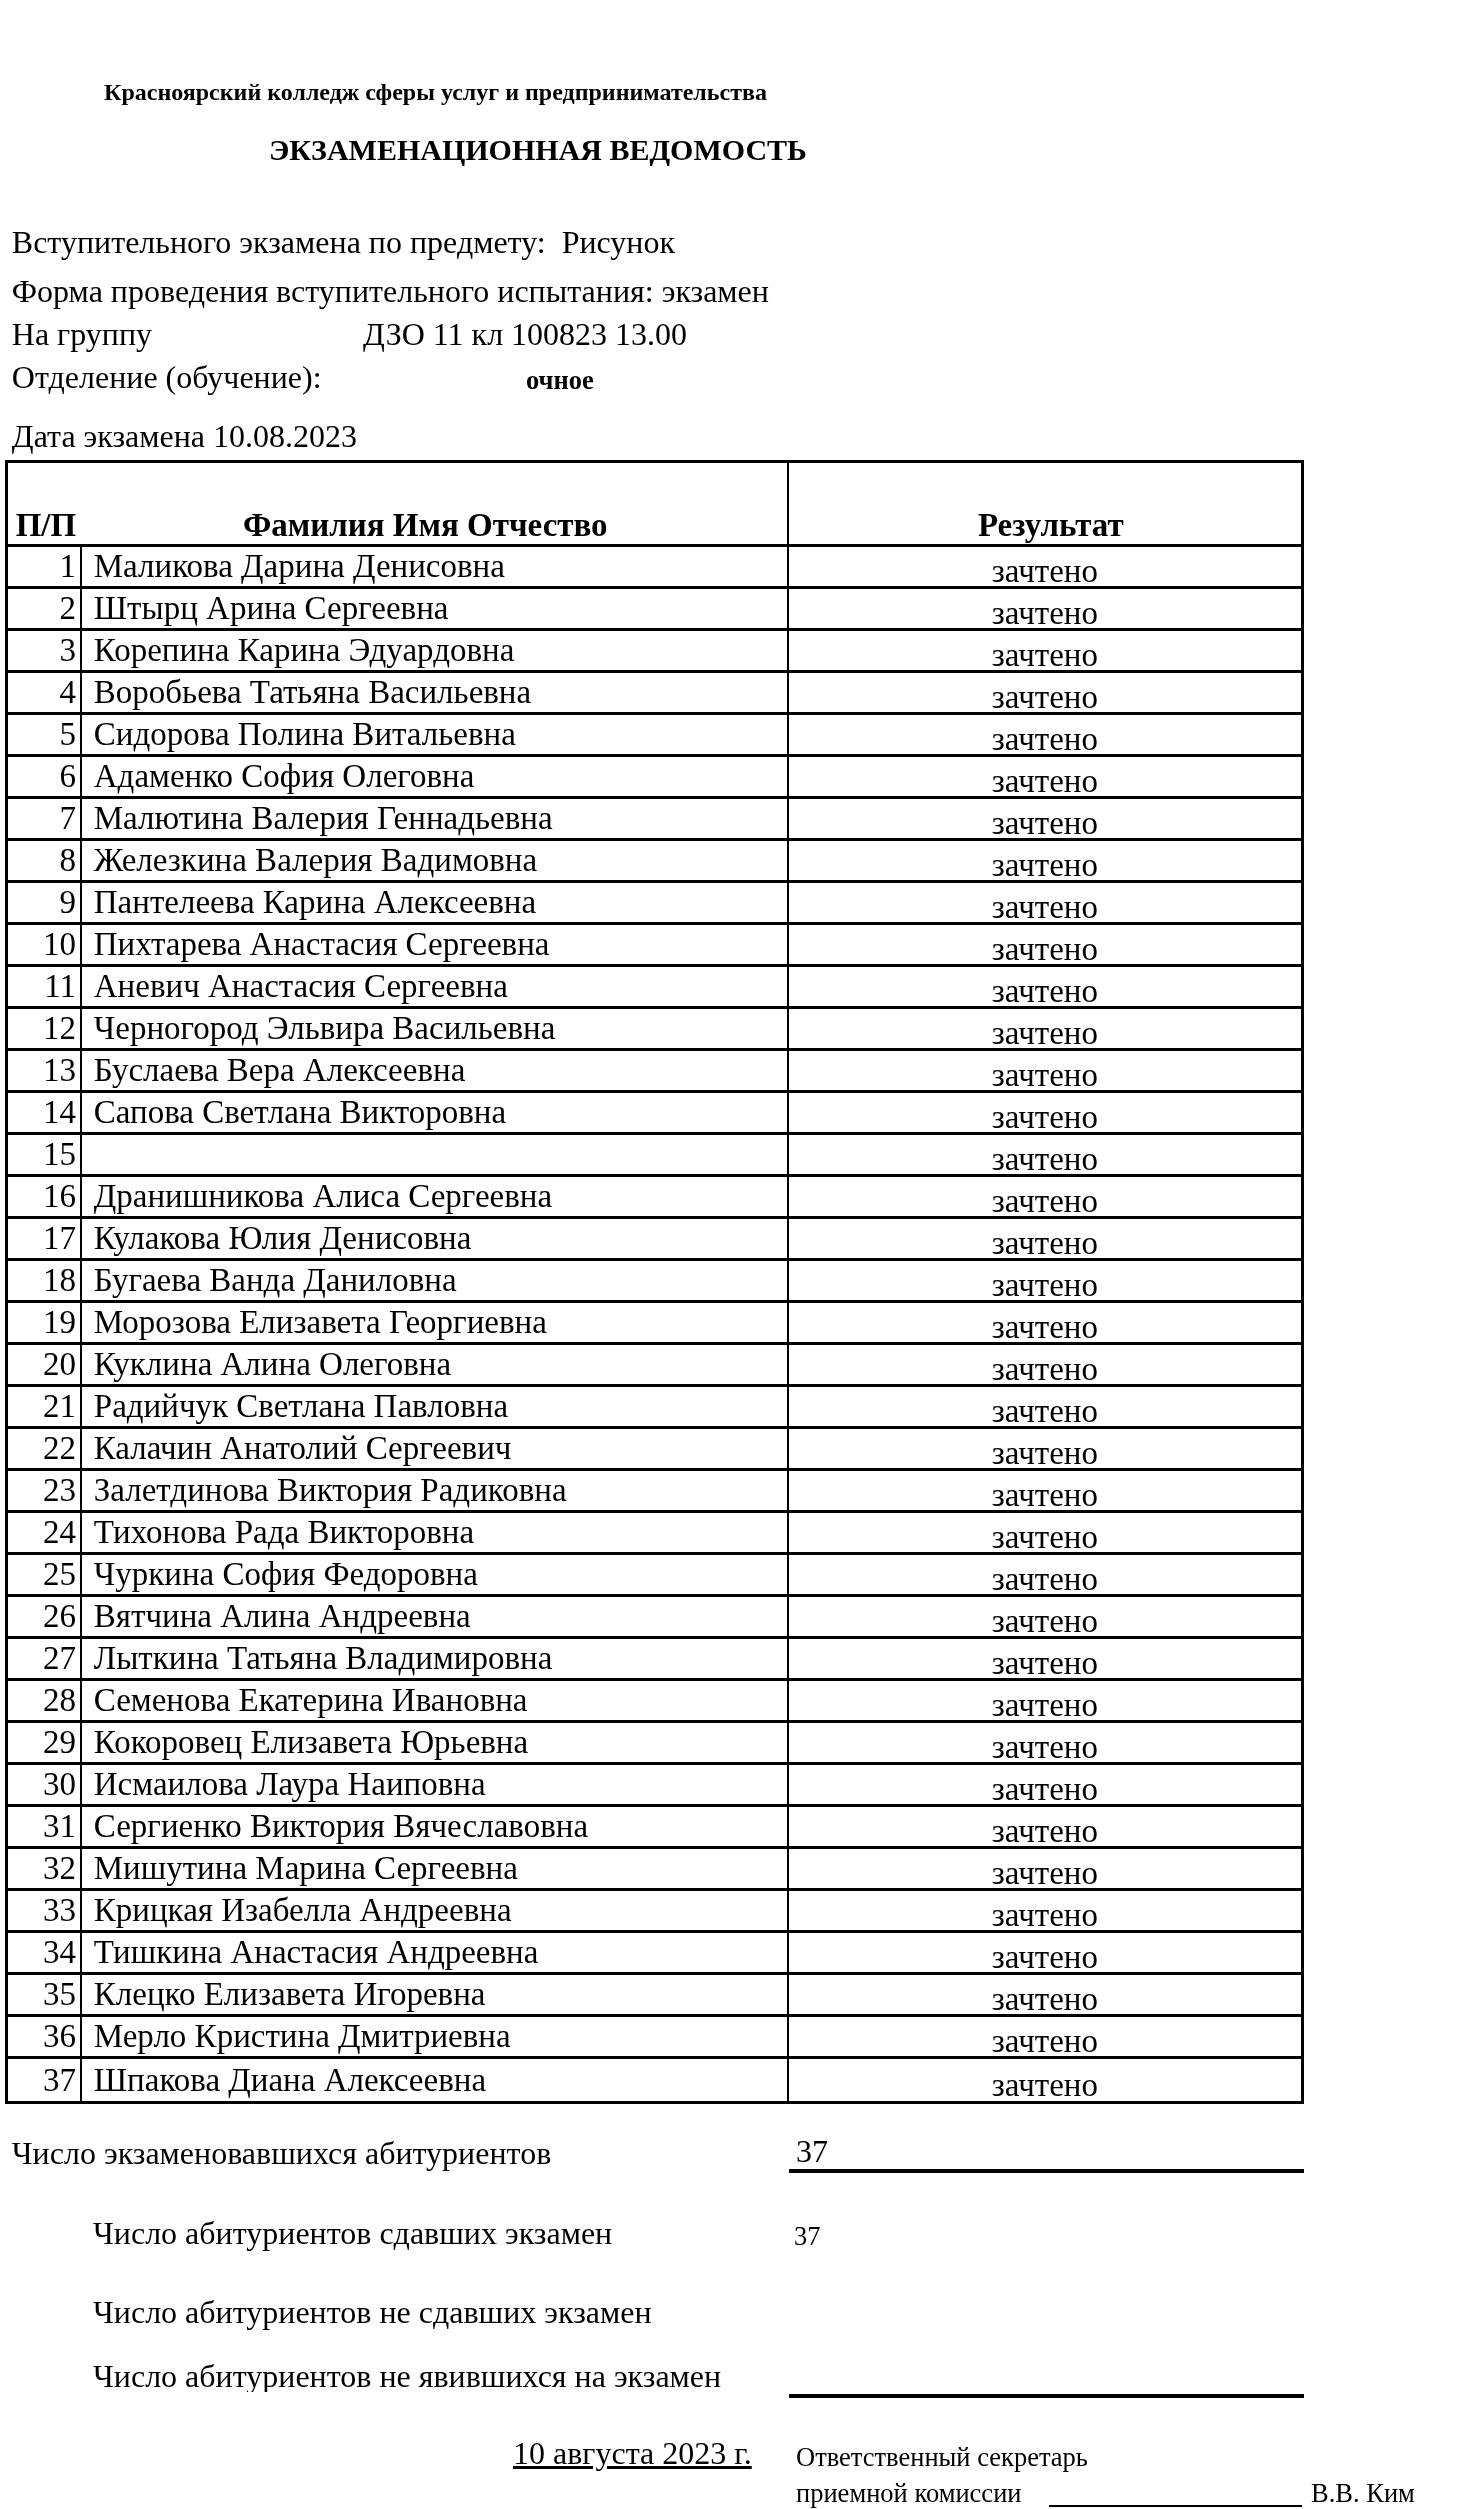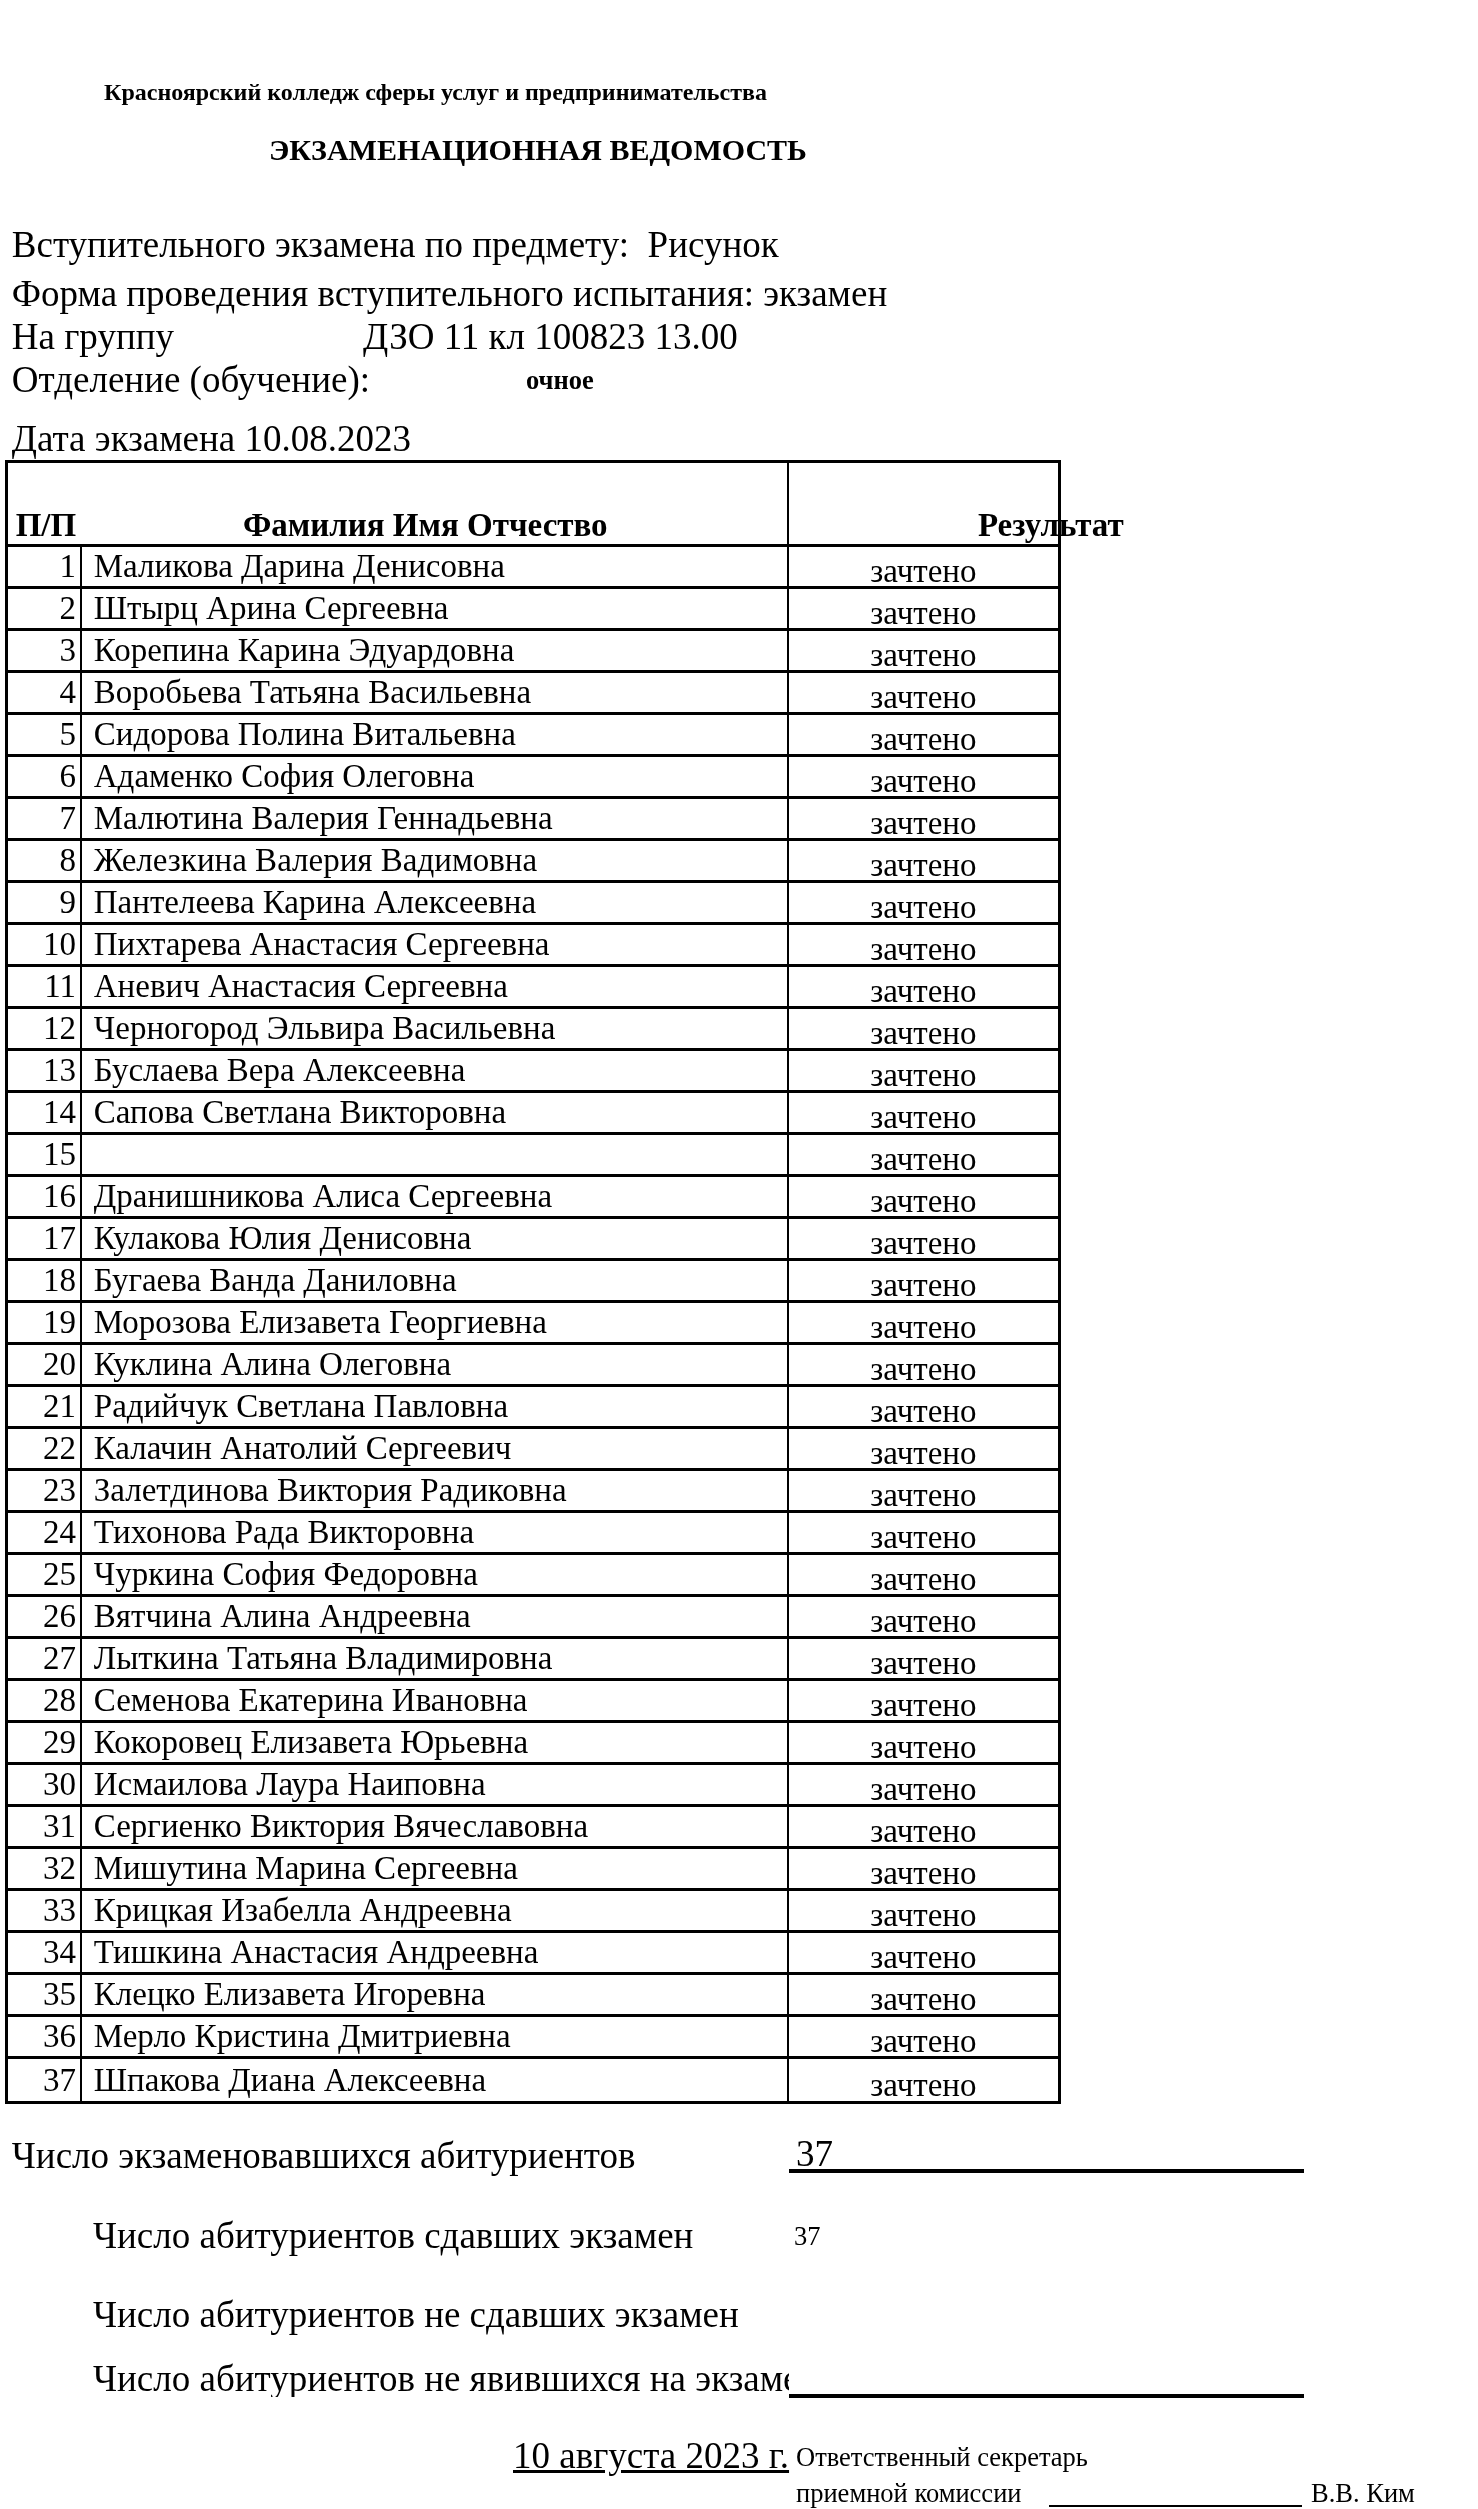--- a/index.html
+++ b/index.html
@@ -3,25 +3,25 @@
 <meta charset="utf-8">
 <style>
   html, body { margin: 0; padding: 0; background: #ffffff; }
   body {
     width: 1478px; height: 2509px; position: relative; overflow: hidden;
     font-family: "Liberation Serif", "DejaVu Serif", serif; color: #000;
   }
   .abs { position: absolute; white-space: nowrap; line-height: 1; }
   .title1 { left: 104px; top: 80px; font-size: 24px; font-weight: bold; }
   .title2 { left: 269px; top: 135px; font-size: 30px; font-weight: bold; }
-  .info { font-size: 37px; left: 11.8px; text-align: center; }
+  .info { font-size: 32px; left: 11.8px; }
   .small { font-size: 26.5px; }
 
   .table {
-    position: absolute; left: 4.9px; top: 460px; width: 1056px;
+    position: absolute; left: 4.9px; top: 460px; width: 1299px;
     border: 3.9px solid #000; box-sizing: border-box;
   }
   .thead {
     position: relative; height: 84px; border-bottom: 3.9px solid #000; box-sizing: border-box;
   }
   .thead .c-res-div { position: absolute; left: 779px; top: 0; bottom: 0; border-left: 2.9px solid #000; }
   .th { position: absolute; bottom: 2px; font-size: 33px; font-weight: bold; line-height: 1; }
   .th-num { left: 7.8px; }
   .th-name { left: 235px; }
   .th-res { left: 970px; }

